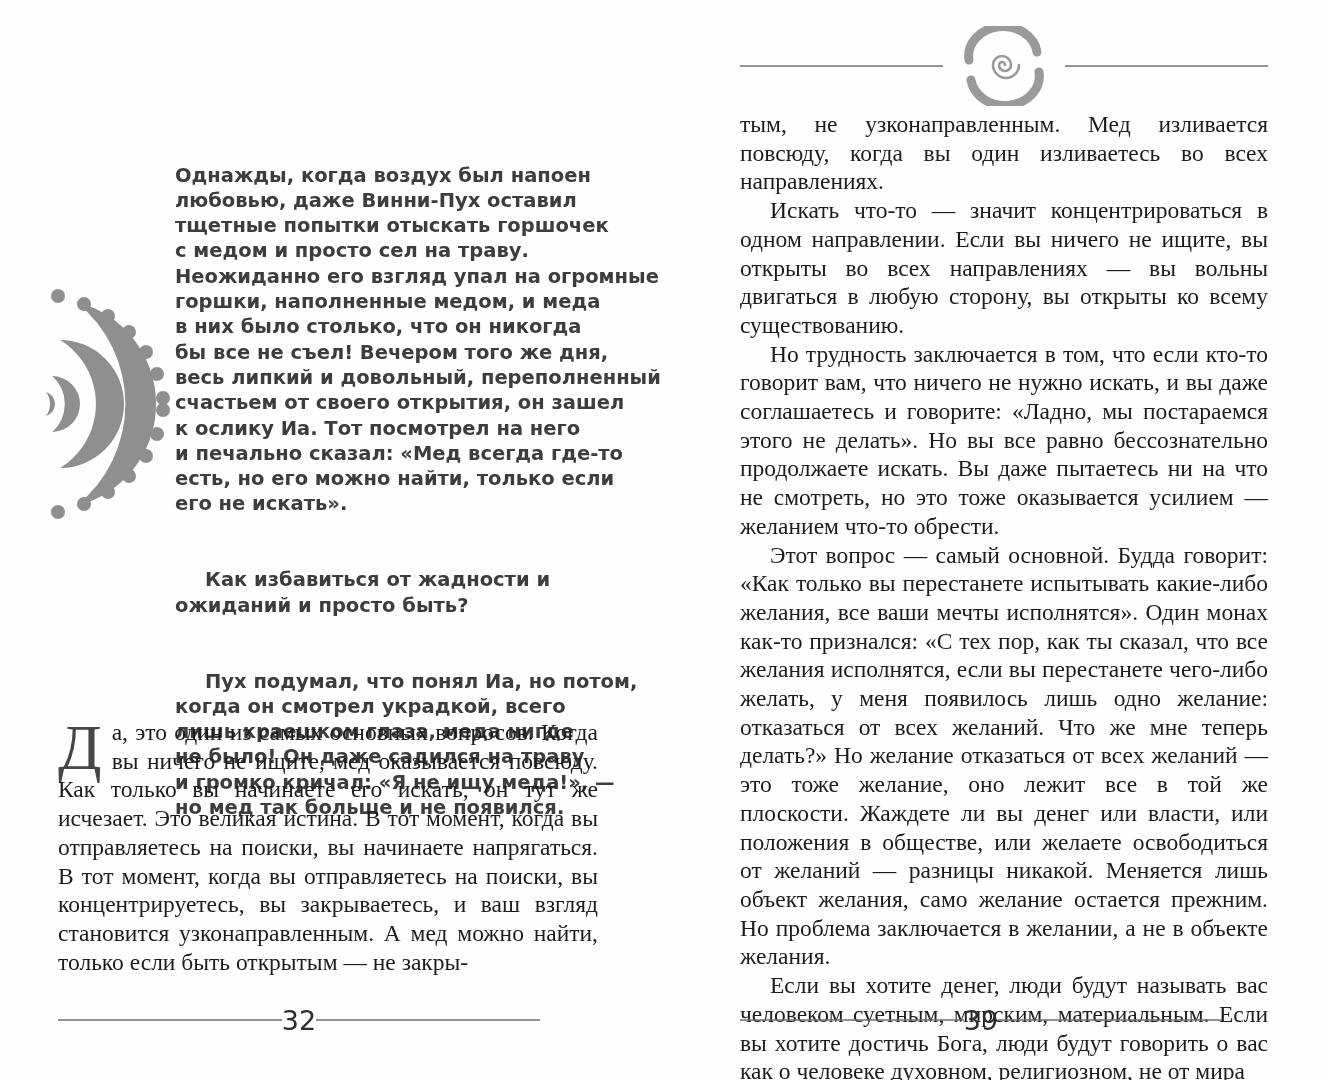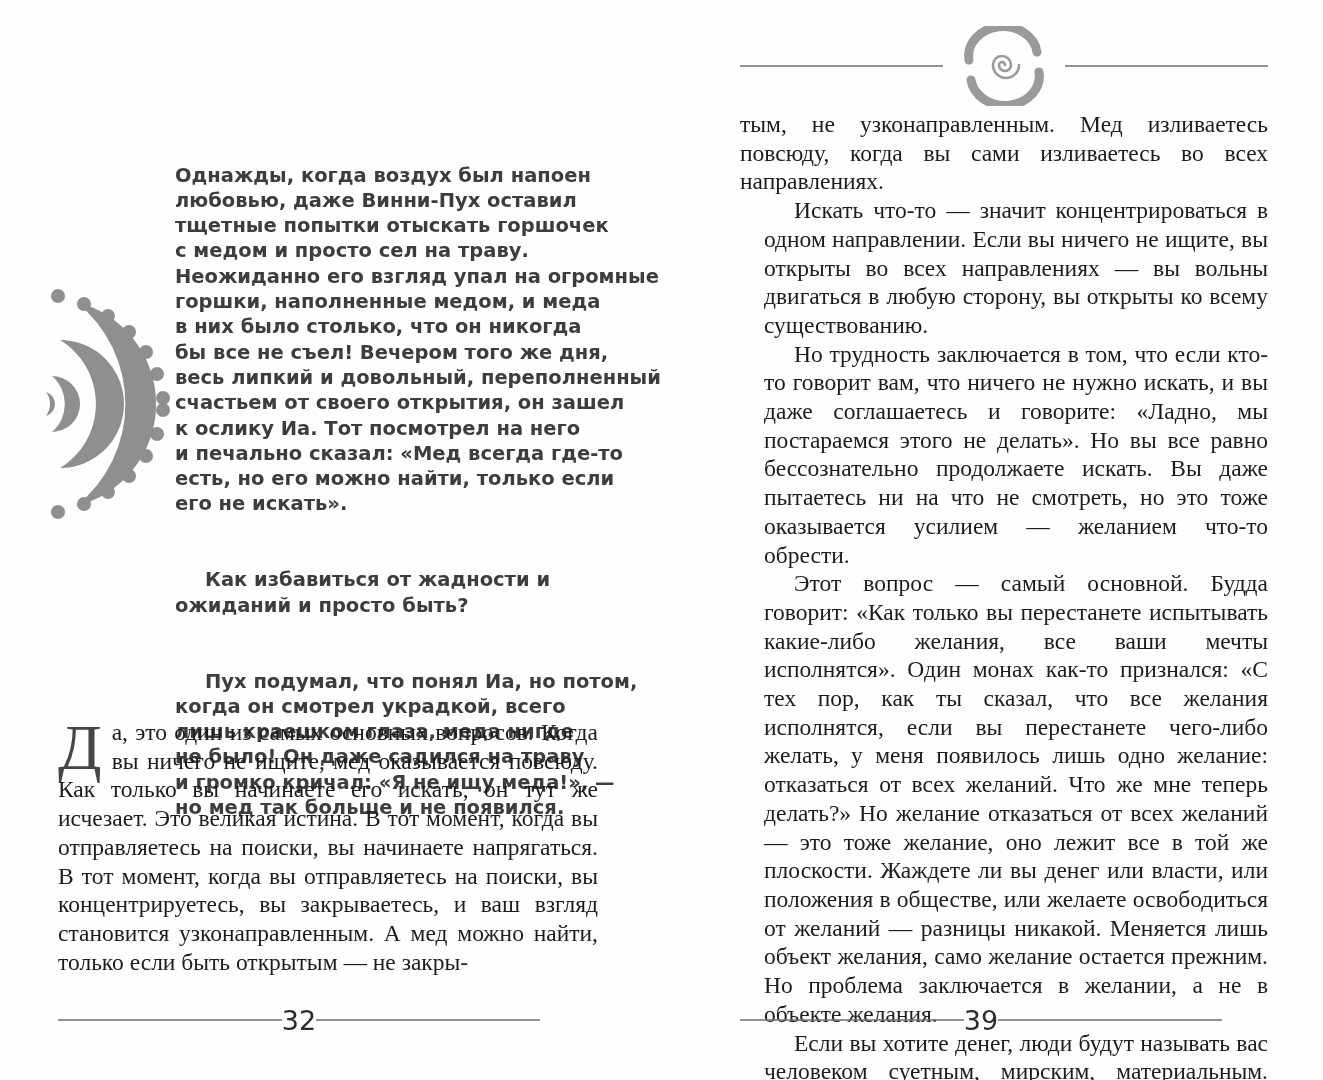--- a/index.html
+++ b/index.html
@@ -36,21 +36,21 @@
     height: 232px;
   }
   .body-text {
     position: absolute;
     text-align: justify;
     font-size: 23.5px;
     line-height: 28.7px;
     color: #1c1c1c;
   }
   .body-text p { margin: 0; }
-  .body-text p.indent { text-indent: 30px; margin-left: 24px; }
+  .body-text p.indent { text-indent: 30px; }
   .left-body {
     left: 58px;
     top: 718px;
     width: 540px;
   }
   .drop-cap {
     float: left;
     font-size: 64px;
     line-height: 52px;
     padding: 4px 10px 0 0;
@@ -167,21 +167,21 @@
       <g fill="none" stroke="#9a9a9a" stroke-linecap="round">
         <path d="M 10,34 A 28,24 0 0 1 78,26" stroke-width="9"></path>
         <path d="M 80,46 A 28,24 0 0 1 12,54" stroke-width="9"></path>
         <path d="M 60,39 A 12,12 0 1 1 34,39 A 9,9 0 1 1 52,39 A 6,6 0 1 1 40,39 A 3,3 0 1 1 46,39" stroke-width="2.6"></path>
       </g>
     </svg>
     <div class="header-rule"></div>
   </div>
 
   <div class="body-text right-body">
-    <p>тым, не узконаправленным. Мед изливаетесь повсюду, когда вы сами изливаетесь во всех направлениях.</p>
+    <p>тым, не узконаправленным. Мед изливается повсюду, когда вы один изливаетесь во всех направлениях.</p>
     <p class="indent">Искать что-то — значит концентрироваться в одном направлении. Если вы ничего не ищите, вы открыты во всех направлениях — вы вольны двигаться в любую сторону, вы открыты ко всему существованию.</p>
     <p class="indent">Но трудность заключается в том, что если кто-то говорит вам, что ничего не нужно искать, и вы даже соглашаетесь и говорите: «Ладно, мы постараемся этого не делать». Но вы все равно бессознательно продолжаете искать. Вы даже пытаетесь ни на что не смотреть, но это тоже оказывается усилием — желанием что-то обрести.</p>
     <p class="indent">Этот вопрос — самый основной. Будда говорит: «Как только вы перестанете испытывать какие-либо желания, все ваши мечты исполнятся». Один монах как-то признался: «С тех пор, как ты сказал, что все желания исполнятся, если вы перестанете чего-либо желать, у меня появилось лишь одно желание: отказаться от всех желаний. Что же мне теперь делать?» Но желание отказаться от всех желаний — это тоже желание, оно лежит все в той же плоскости. Жаждете ли вы денег или власти, или положения в обществе, или желаете освободиться от желаний — разницы никакой. Меняется лишь объект желания, само желание остается прежним. Но проблема заключается в желании, а не в объекте желания.</p>
     <p class="indent">Если вы хотите денег, люди будут называть вас человеком суетным, мирским, материальным. Если вы хотите достичь Бога, люди будут говорить о вас как о человеке духовном, религиозном, не от мира</p>
   </div>
 
   <div class="footer footer-right">
     <div class="footer-rule"></div>
     <div class="page-number">39</div>
     <div class="footer-rule"></div>

